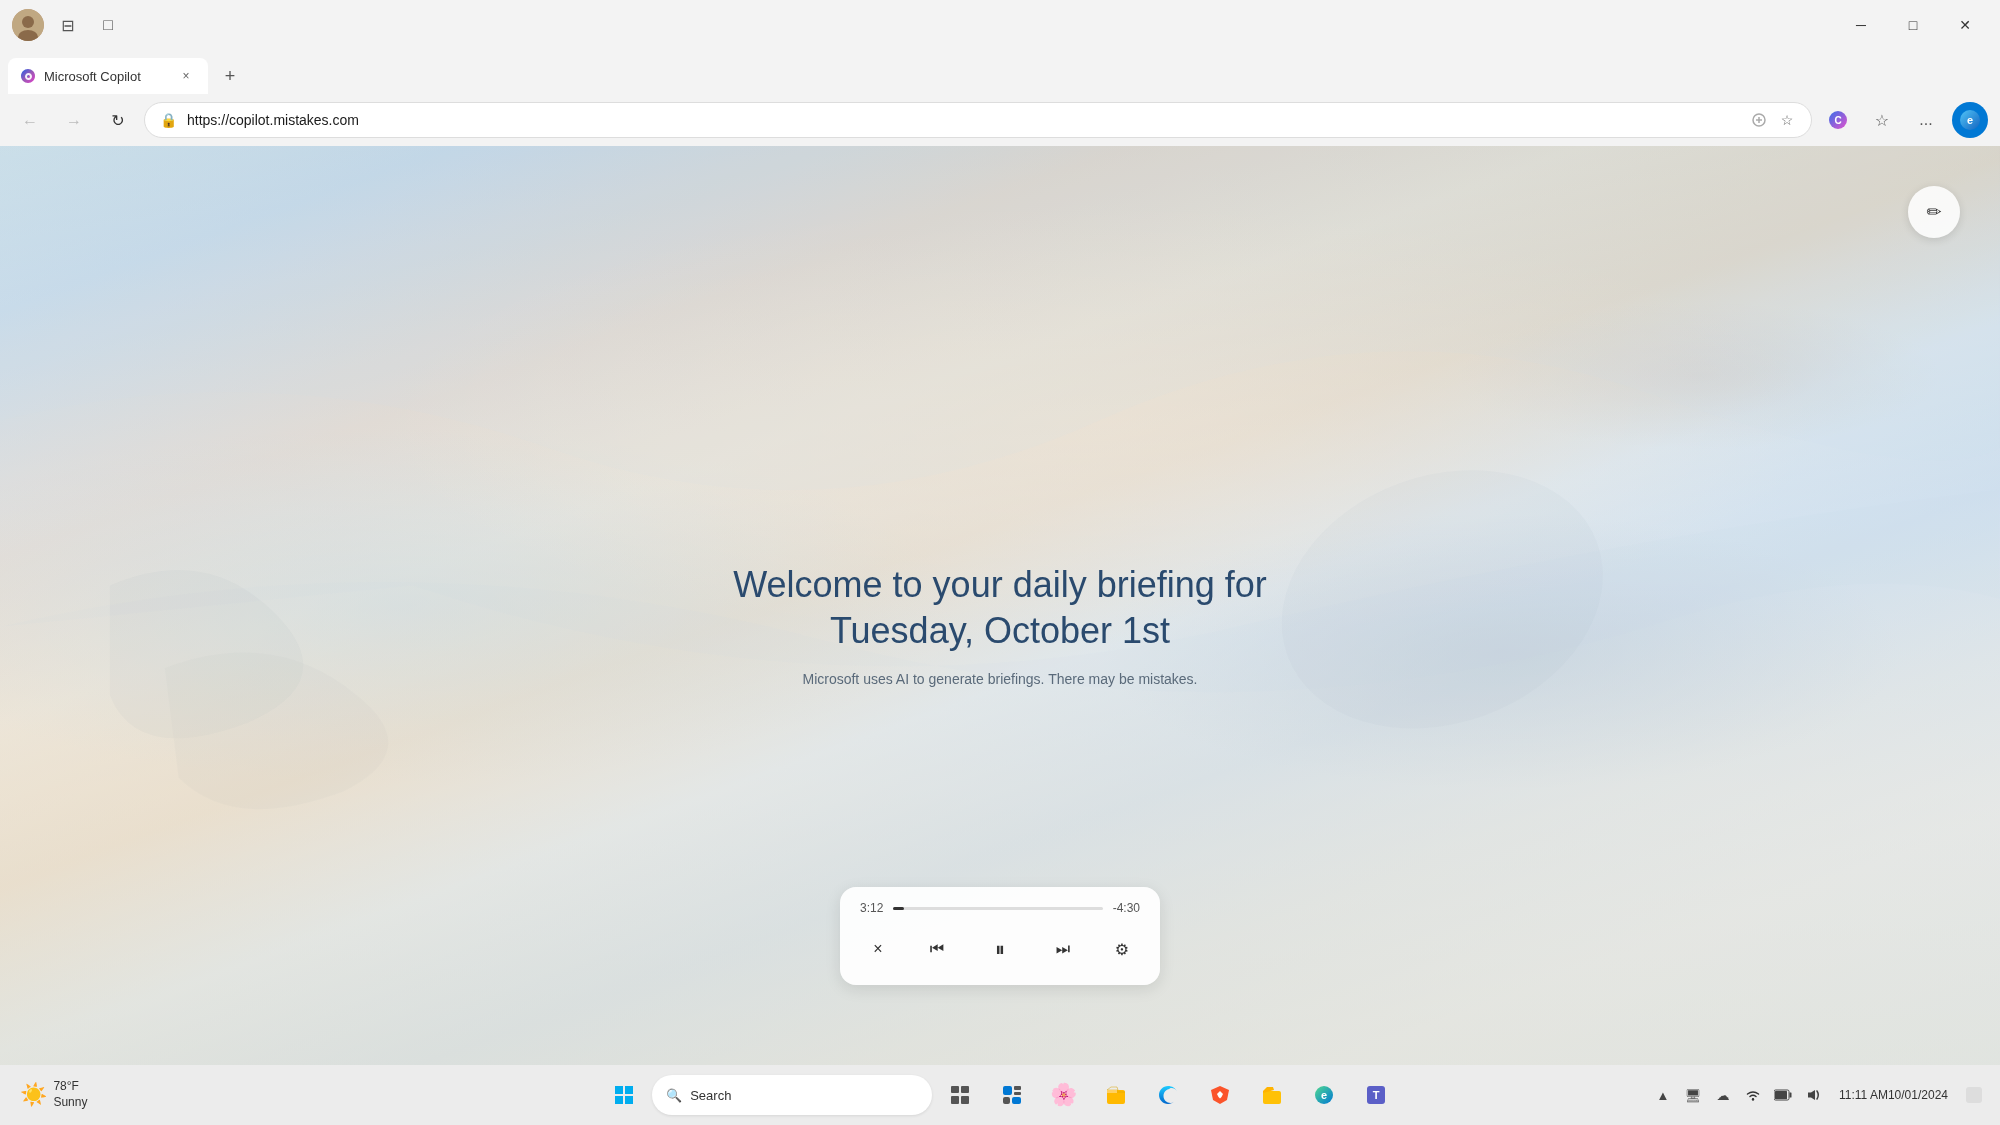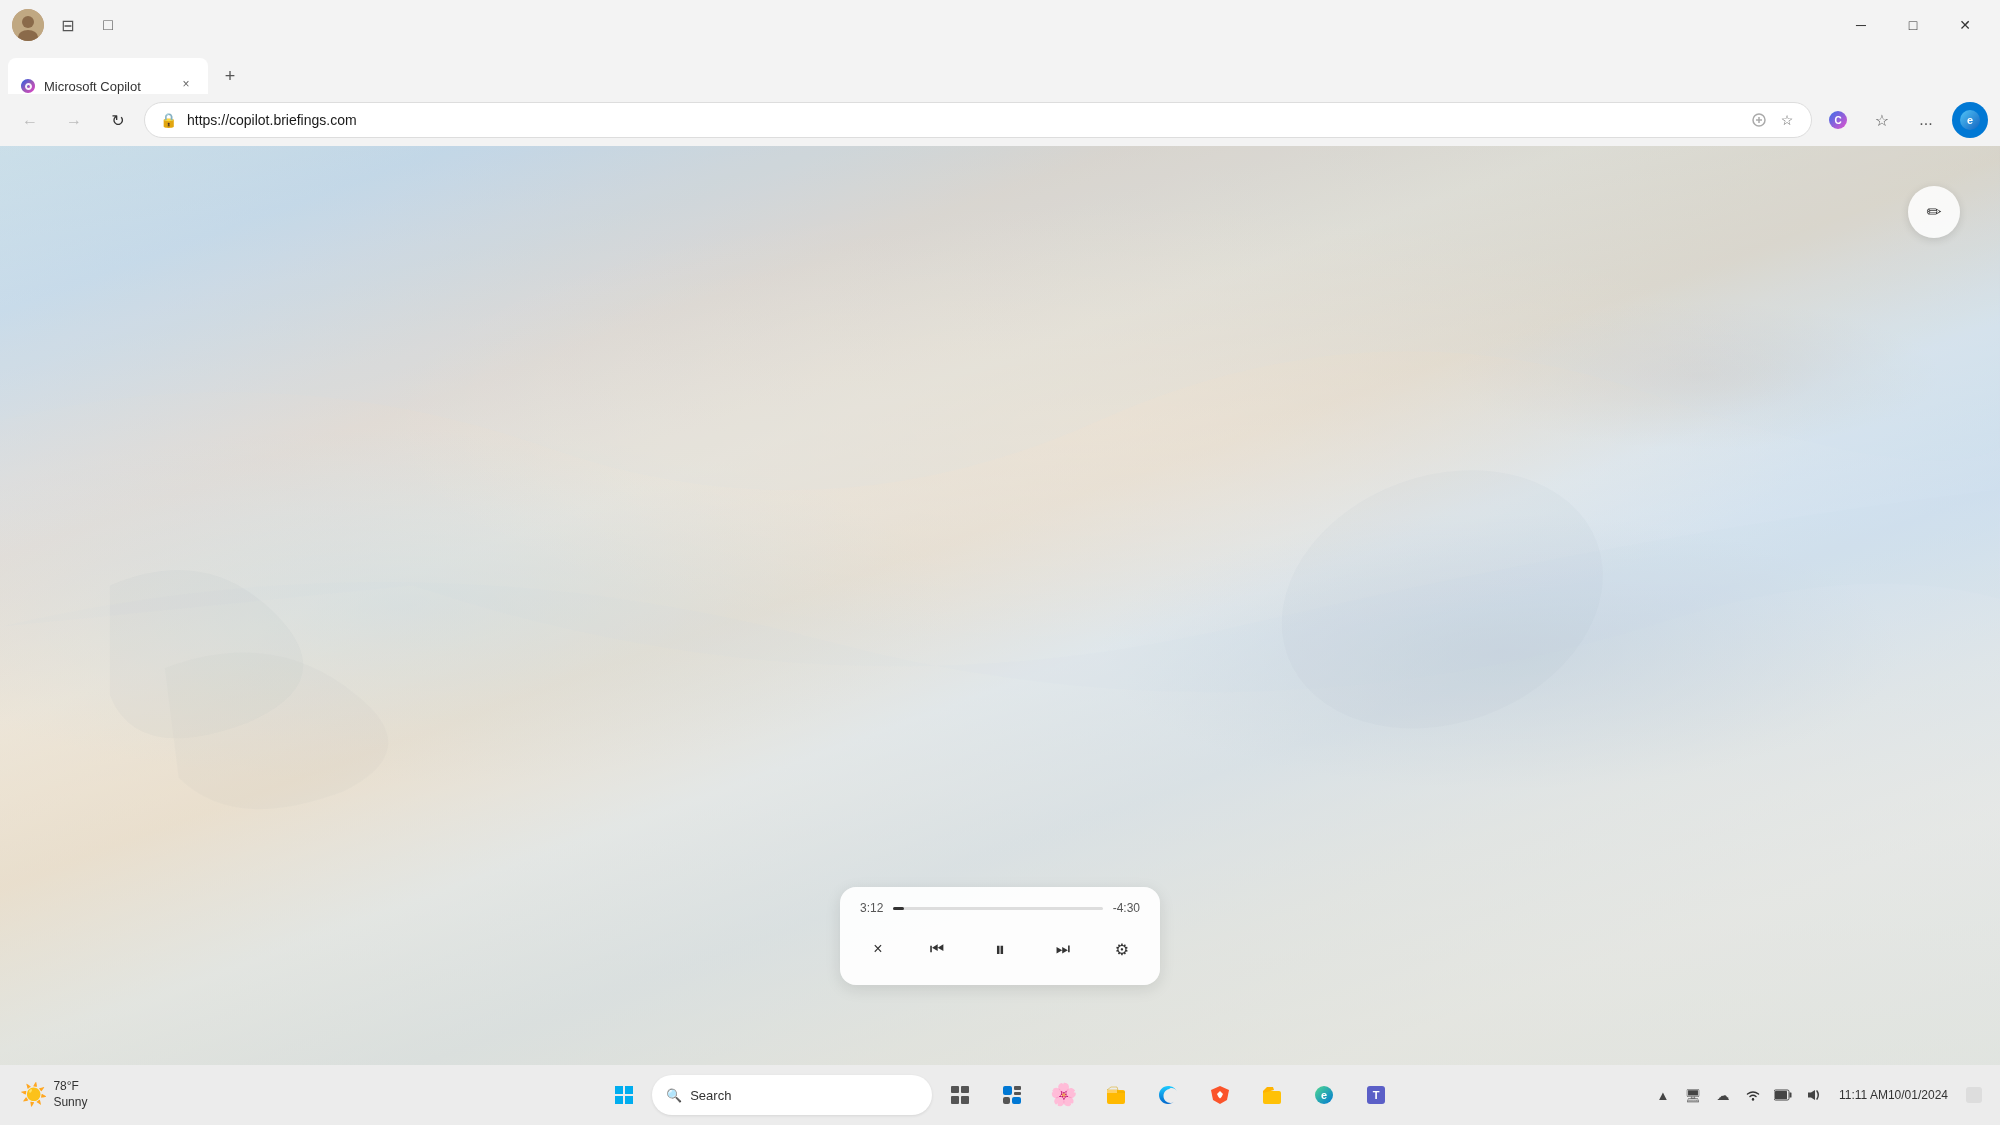--- a/index.html
+++ b/index.html
@@ -49,21 +49,21 @@
       padding: 0 8px;
       gap: 4px;
     }
     .browser-tab {
       height: 36px;
       min-width: 200px;
       max-width: 280px;
       background: #fff;
       border-radius: 8px 8px 0 0;
       display: flex;
-      align-items: flex-end;
+      align-items: center;
       padding: 0 12px;
       gap: 8px;
       font-size: 13px;
       color: #333;
       position: relative;
     }
     .tab-favicon {
       width: 16px;
       height: 16px;
       flex-shrink: 0;
@@ -468,21 +468,21 @@
     </div>
     <div class="new-tab-btn">+</div>
   </div>
 
   <div class="address-bar">
     <div class="nav-btn disabled">←</div>
     <div class="nav-btn disabled">→</div>
     <div class="nav-btn">↻</div>
     <div class="url-bar">
       <div class="url-icon">🔒</div>
-      <span class="url-text">https://copilot.briefings.com</span>
+      <span class="url-text">https://copilot.mistakes.com</span>
       <div class="url-icon">
         <svg width="16" height="16" viewBox="0 0 16 16" fill="none">
           <circle cx="8" cy="8" r="6" stroke="#aaa" stroke-width="1.5"></circle>
           <path d="M5 8h6M8 5v6" stroke="#aaa" stroke-width="1.5"></path>
         </svg>
       </div>
       <div class="url-icon">☆</div>
     </div>
     <div class="toolbar-btn">
       <svg width="20" height="20" viewBox="0 0 20 20">
@@ -520,20 +520,27 @@
       <path d="M0 350 Q300 280 600 360 Q900 440 1200 350 Q1350 300 1456 330 L1456 250 Q1200 280 900 350 Q600 420 300 320 Z" fill="rgba(190,210,225,0.15)"></path>
       <ellipse cx="1050" cy="330" rx="120" ry="90" fill="rgba(160,175,190,0.2)" transform="rotate(-20 1050 330)"></ellipse>
       <path d="M80 320 Q150 290 200 340 Q250 390 180 420 Q100 450 80 400 Z" fill="rgba(100,120,140,0.1)"></path>
       <path d="M120 380 Q200 350 260 400 Q310 440 250 470 Q170 500 130 460 Z" fill="rgba(100,120,140,0.08)"></path>
     </svg>
 
     <div class="edit-btn">
       <span>✏</span>
     </div>
 
+    <div class="welcome-section">
+      <div class="welcome-title">
+        <span>Welcome to your daily briefing for</span><br>
+        <span>Tuesday, October 1st</span>
+      </div>
+      <div class="welcome-subtitle">Microsoft uses AI to generate briefings. There may be mistakes.</div>
+    </div>
 
     <div class="media-player">
       <div class="progress-row">
         <span class="time-label">3:12</span>
         <div class="progress-track">
           <div class="progress-fill" style="width: 5%"></div>
         </div>
         <span class="time-label">-4:30</span>
       </div>
       <div class="controls-row">

